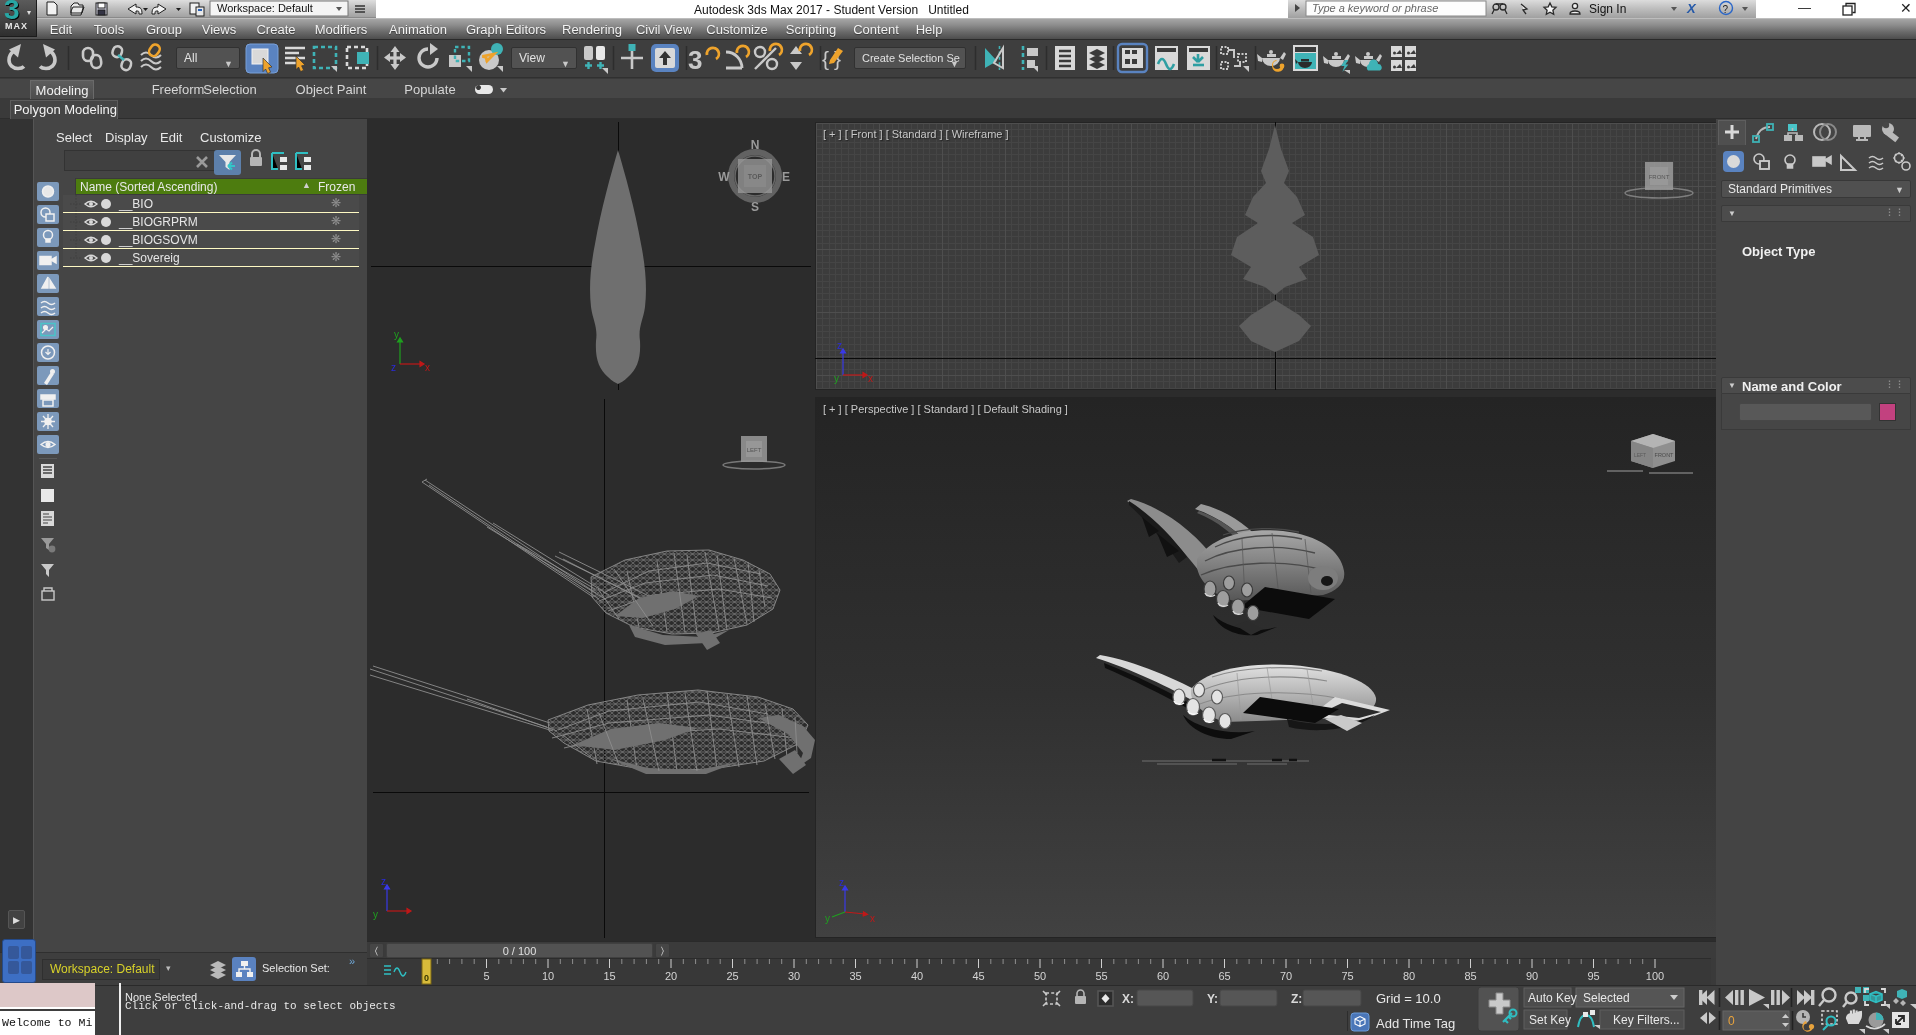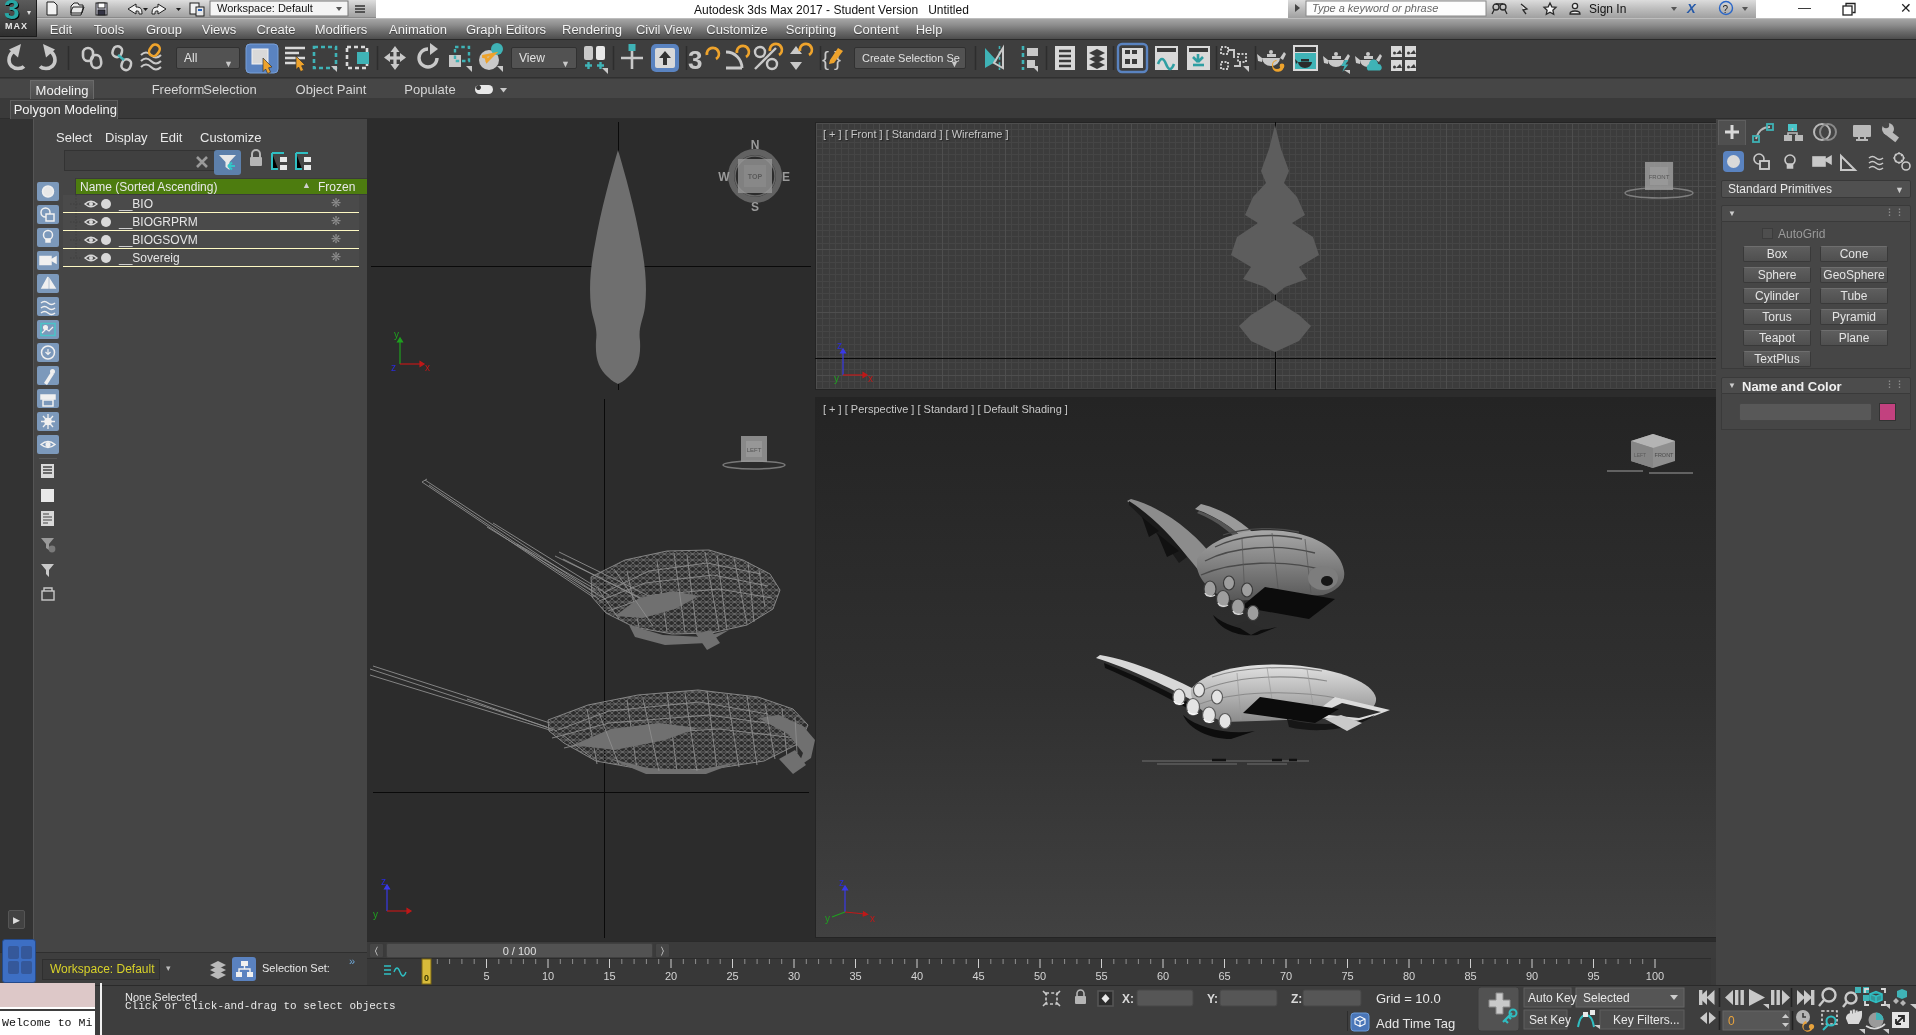--- a/index.html
+++ b/index.html
@@ -68,21 +68,21 @@
 #cmdpanel { left:1716px; top:119px; width:200px; height:866px; background:#444444; }
 .cp-btn { position:absolute; height:16px; background:linear-gradient(#5e5e5e,#4f4f4f); border:1px solid #393939; border-top-color:#6e6e6e; border-radius:2px; color:#e4e4e4; font-size:12px; text-align:center; line-height:15px; }
 .rollhead { position:absolute; left:5px; width:190px; height:17px; background:#4c4c4c; border:1px solid #3a3a3a; border-radius:2px 2px 0 0; color:#f0f0f0; font-size:13px; font-weight:bold; }
 .rollbody { position:absolute; left:5px; width:190px; background:#464646; border:1px solid #3a3a3a; border-top:none; }
 
 
 #ruler { left:367px; top:958px; width:1344px; height:27px; background:#383838; border-top:1px solid #2c2c2c; }
 
 
 #statusbar { left:0; top:985px; width:1916px; height:50px; background:#3e3e3e; border-top:1px solid #2a2a2a; }
-#listener { position:absolute; left:0; top:-3px; width:102px; height:53px; border-right:2px solid #f0f0f0; }
+#listener { position:absolute; left:0; top:-3px; width:121px; height:53px; border-right:2px solid #f0f0f0; }
 #listener .pink { position:absolute; left:0; top:0; width:95px; height:26px; background:#ddc8c8; border-bottom:2px solid #fff; }
 #listener .white { position:absolute; left:0; top:28px; width:95px; height:25px; background:#ffffff; color:#111; font-family:"Liberation Mono",monospace; font-size:12px; line-height:24px; }
 .stat-txt { position:absolute; color:#e8e8e8; font-size:11px; }
 
 
 #wsrow { left:0px; top:952px; width:367px; height:33px; background:#3e3e3e; border-top:1px solid #2f2f2f; }
 #wsbox { position:absolute; left:42px; top:6px; width:118px; height:21px; background:#3a3a3a; border:1px solid #2f2f2f; color:#d8d22a; font-size:12px; line-height:19px; padding-left:7px; }
 #winlayout { position:absolute; left:2px; top:-14px; width:34px; height:44px; background:#3d6fc4; border:1px solid #244a8a; border-radius:3px; }
 </style>
 </head>
@@ -651,35 +651,20 @@
   </svg>
 
   <div class="abs" id="cmdpanel">
     <div style="position:absolute;left:2px;top:1px;width:28px;height:25px;background:#4f4f4f;border:1px solid #5e5e5e;border-bottom:none;"></div>
     <div style="position:absolute;left:5px;top:61px;width:190px;height:18px;background:#505050;border:1px solid #383838;border-radius:2px;color:#e8e8e8;font-size:12px;line-height:17px;padding-left:6px;">Standard Primitives<span style="position:absolute;right:6px;top:1px;font-size:9px;color:#ccc;">▼</span></div>
     <div class="rollhead" style="top:86px;">
         <span style="position:absolute;left:6px;top:3px;font-size:8px;color:#ccc;">▼</span>
         <span style="position:absolute;left:20px;top:1px;margin-top:37px;">Object Type</span>
         <span style="position:absolute;right:5px;top:1px;color:#8a8a8a;font-size:9px;letter-spacing:1px;">⋮⋮</span>
       </div>
-    <div class="rollbody" style="top:103px;height:147px;">
-      <div style="position:absolute;left:40px;top:6px;width:11px;height:11px;background:#4e4e4e;border:1px solid #3c3c3c;"></div>
-      <div style="position:absolute;left:56px;top:5px;color:#9a9a9a;font-size:12px;">AutoGrid</div>
-      <div class="cp-btn" style="left:21px;top:24px;width:68px;">Box</div>
-      <div class="cp-btn" style="left:98px;top:24px;width:68px;">Cone</div>
-      <div class="cp-btn" style="left:21px;top:45px;width:68px;">Sphere</div>
-      <div class="cp-btn" style="left:98px;top:45px;width:68px;">GeoSphere</div>
-      <div class="cp-btn" style="left:21px;top:66px;width:68px;">Cylinder</div>
-      <div class="cp-btn" style="left:98px;top:66px;width:68px;">Tube</div>
-      <div class="cp-btn" style="left:21px;top:87px;width:68px;">Torus</div>
-      <div class="cp-btn" style="left:98px;top:87px;width:68px;">Pyramid</div>
-      <div class="cp-btn" style="left:21px;top:108px;width:68px;">Teapot</div>
-      <div class="cp-btn" style="left:98px;top:108px;width:68px;">Plane</div>
-      <div class="cp-btn" style="left:21px;top:129px;width:68px;">TextPlus</div>
-    </div>
     <div class="rollhead" style="top:258px;">
         <span style="position:absolute;left:6px;top:3px;font-size:8px;color:#ccc;">▼</span>
         <span style="position:absolute;left:20px;top:1px;">Name and Color</span>
         <span style="position:absolute;right:5px;top:1px;color:#8a8a8a;font-size:9px;letter-spacing:1px;">⋮⋮</span>
       </div>
     <div class="rollbody" style="top:275px;height:36px;">
       <div style="position:absolute;left:17px;top:9px;width:133px;height:18px;background:#585858;border:1px solid #474747;border-radius:2px;"></div>
       <div style="position:absolute;left:157px;top:9px;width:17px;height:18px;background:#c2417f;border:1px solid #333;"></div>
     </div>
   </div>

